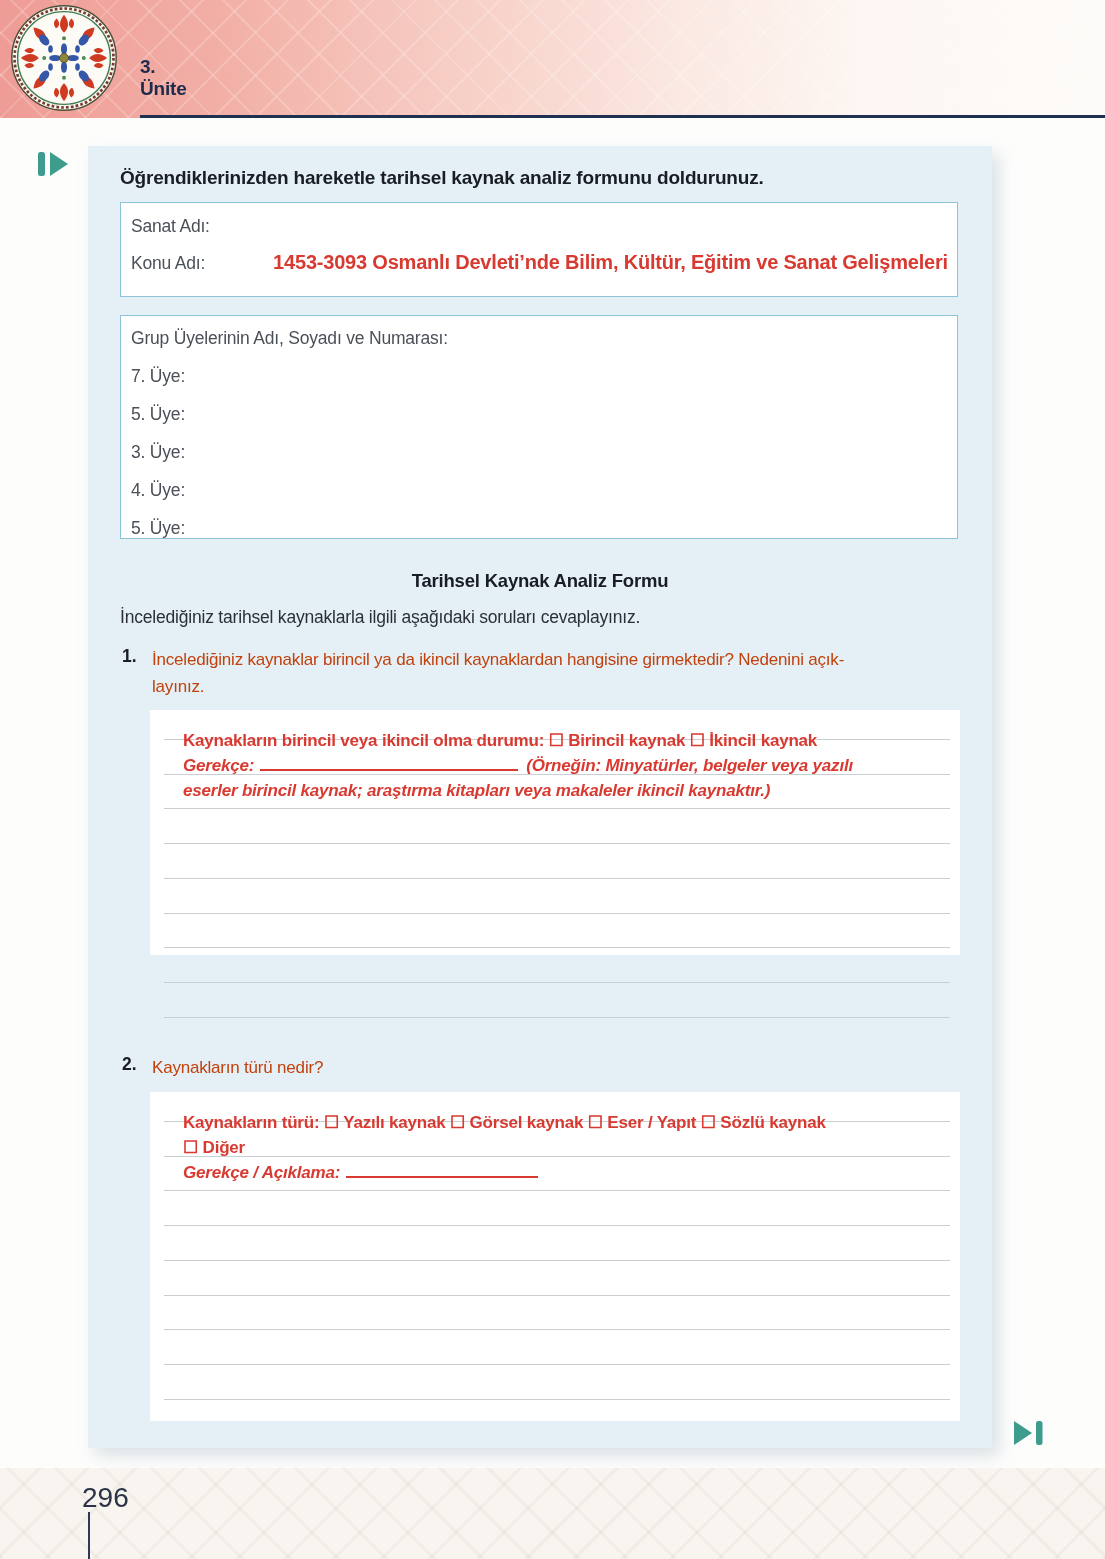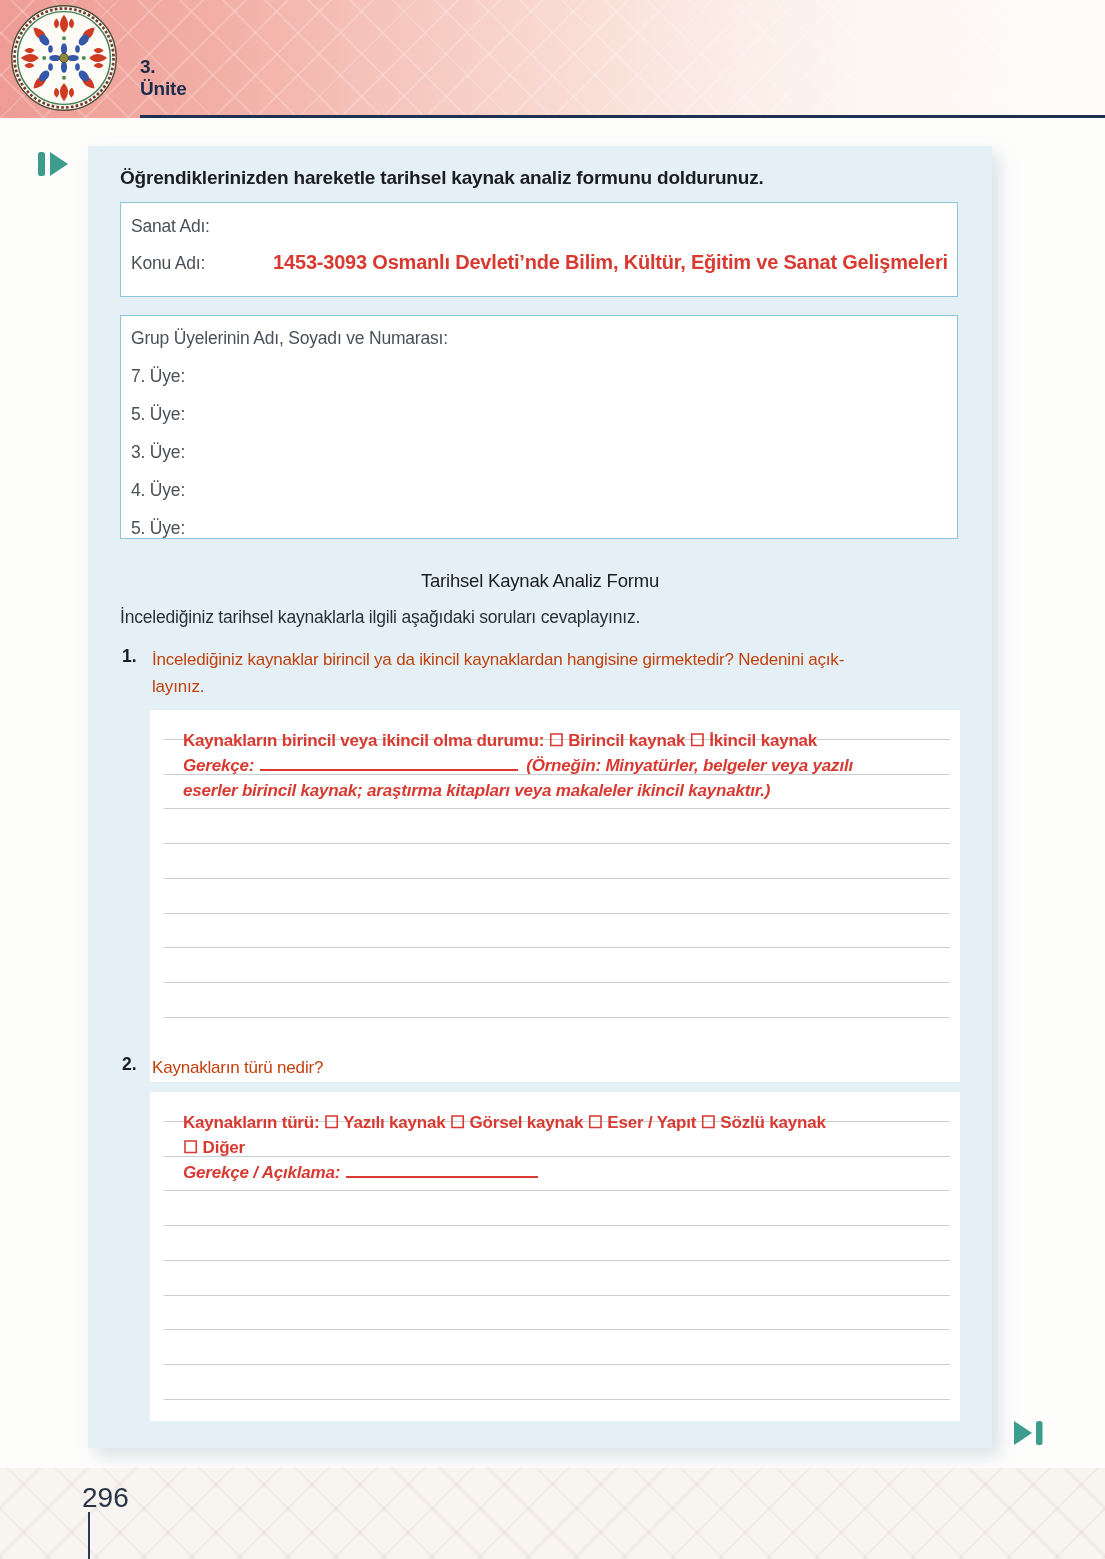--- a/index.html
+++ b/index.html
@@ -57,35 +57,35 @@
   .row-group2 { position:absolute; left:10px; top:48px; white-space:nowrap; }
   .topic-value {
     font-weight:bold; font-size:20px; color:#d83a31;
     margin-left:68px; letter-spacing:-.2px;
   }
   .members-title { position:absolute; left:10px; top:12px; }
   .member-row { position:absolute; left:10px; }
 
   .form-title {
     position:absolute; left:0; top:424px; width:904px; text-align:center;
-    font-weight:normal; font-size:18.5px; color:#1a1d24; letter-spacing:-.2px;
+    font-weight:bold; font-size:18.5px; color:#1a1d24; letter-spacing:-.2px;
   }
   .form-intro { position:absolute; left:32px; top:461px; font-size:17.5px; color:#2b3038; letter-spacing:-.2px;text-align:center; }
 
   .q-row { position:absolute; left:34px; width:846px; display:flex; }
   .q1 { top:500px; }
   .q2 { top:908px; }
   .q-num { width:30px; font-weight:bold; font-size:17.5px; color:#1a1d24; flex:0 0 30px; }
   .q-text { font-size:17px; line-height:27px; color:#c2410c; letter-spacing:-.2px; }
 
   
   .answer {
     position:absolute; left:62px; width:810px; background:#ffffff;
   }
-  .answer-1 { top:564px; height:372px; }
+  .answer-1 { top:564px; height:245px; }
   .answer-2 { top:946px; height:329px;padding-left:40px; }
   .ruleline { position:absolute; left:14px; right:10px; height:1px; background:#c9ced3; }
 
   .redblock {
     position:absolute; left:33px; top:18px; width:770px;
     color:#d83a31; font-weight:bold; font-size:17px; line-height:25px; letter-spacing:-.2px;
     z-index:2;
   }
   .it { font-style:italic; }
   .blank {

